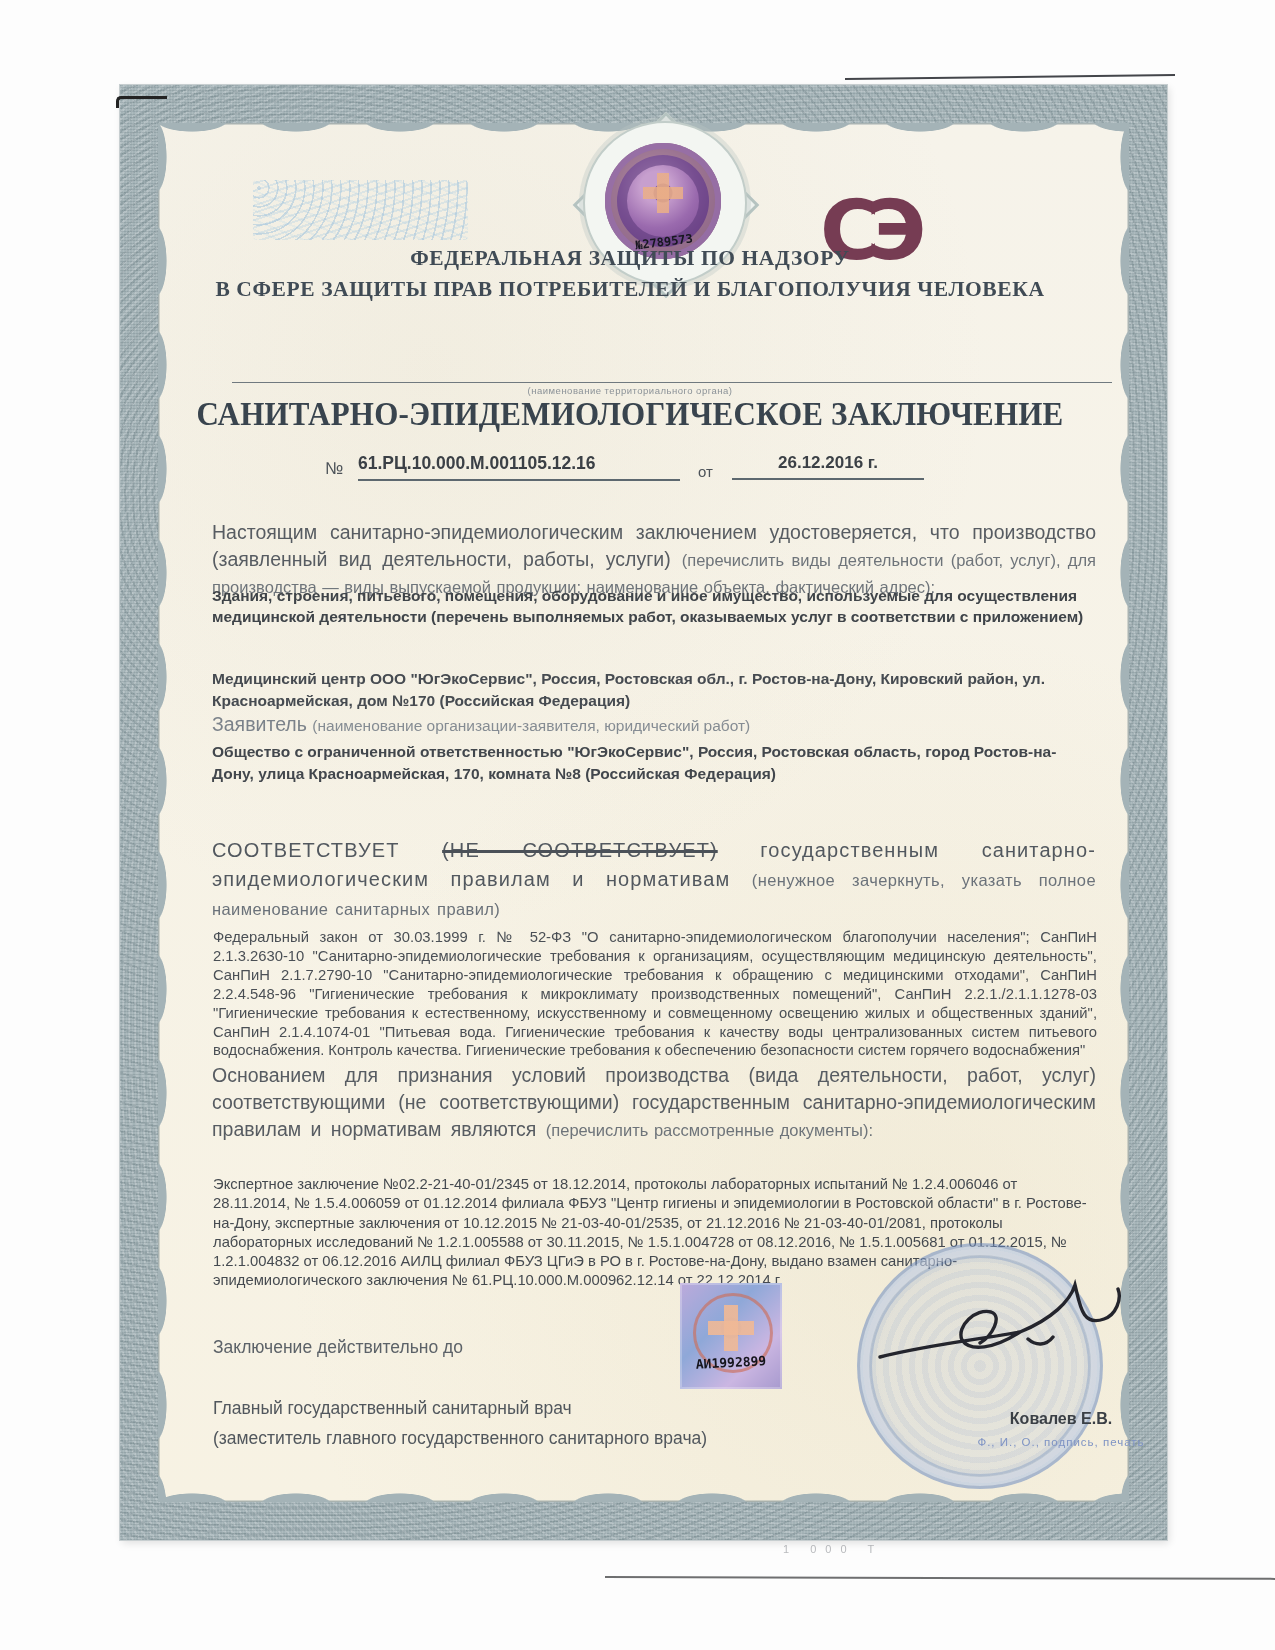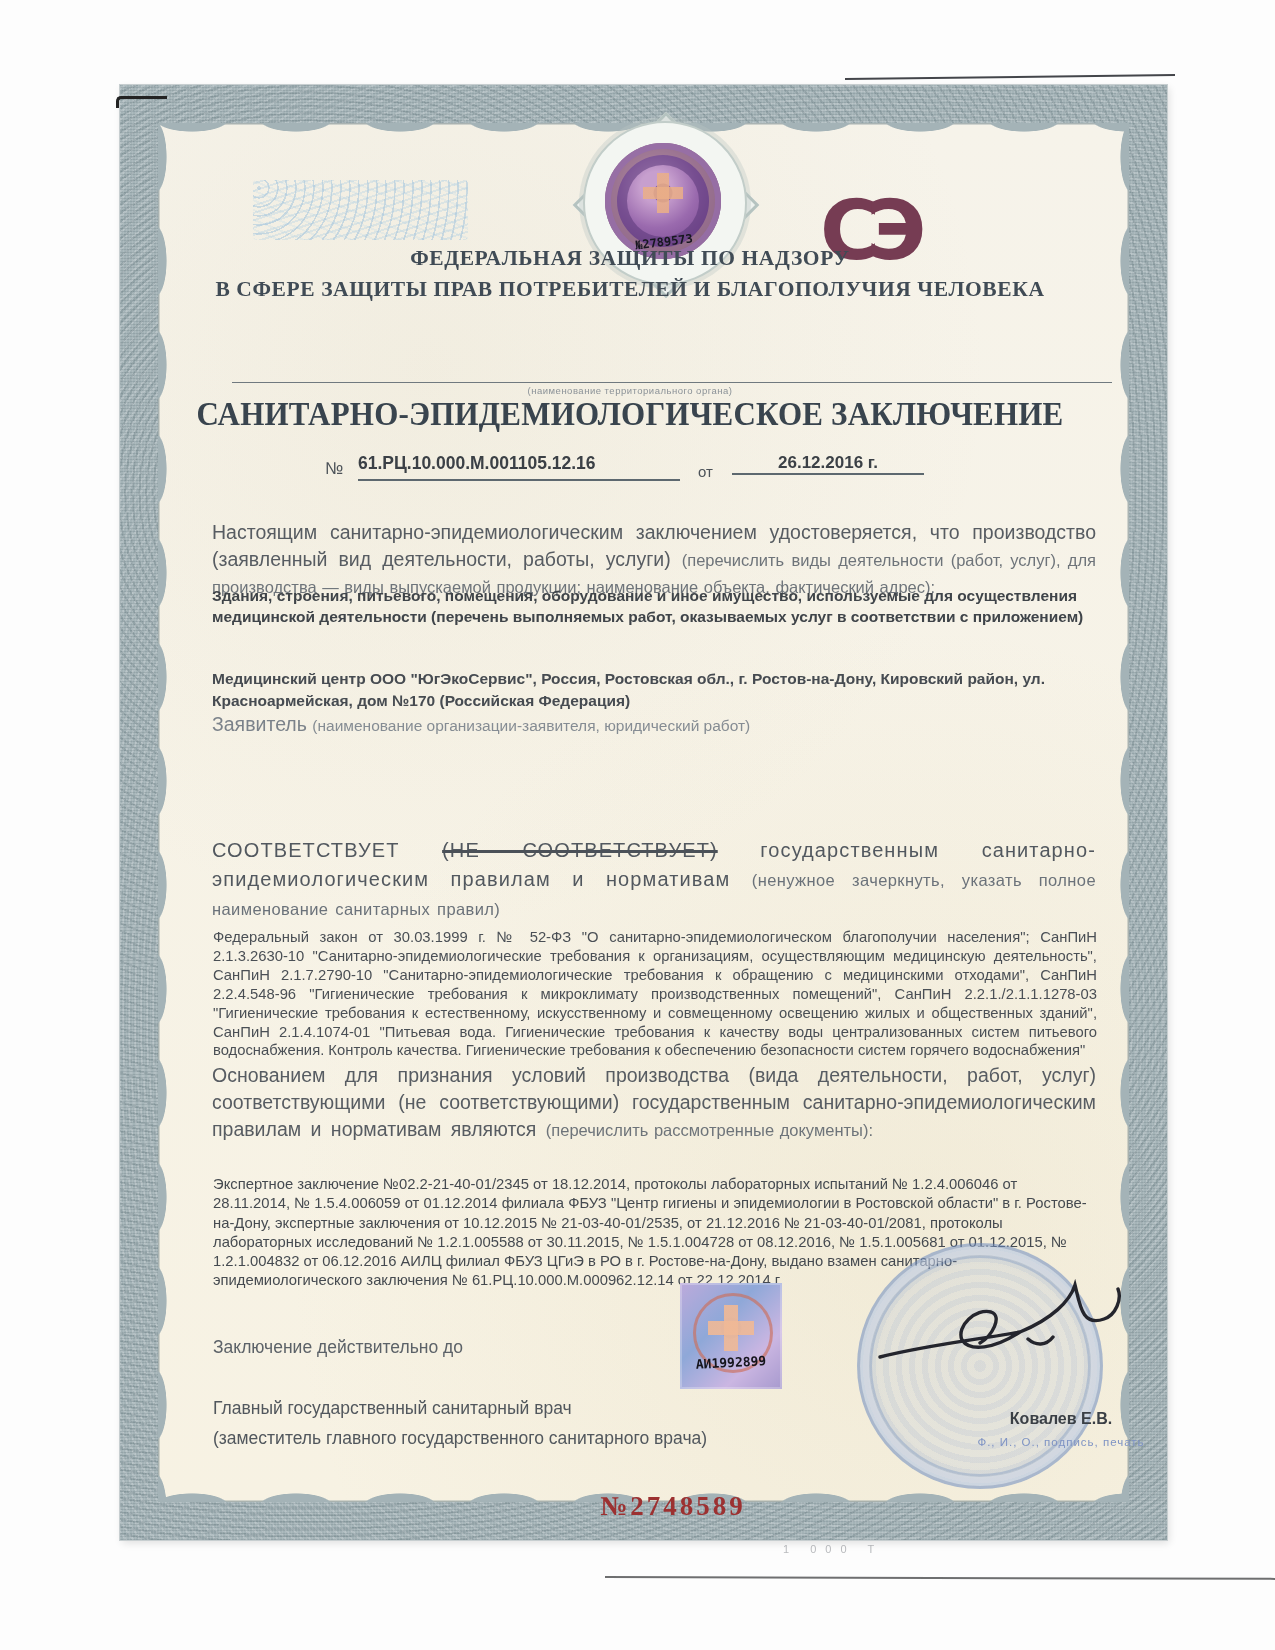--- a/index.html
+++ b/index.html
@@ -82,21 +82,21 @@
   .rule{left:112px;top:297px;width:880px;border-top:1.5px solid #70797f;}
   .rule-caption{left:60px;top:300px;width:900px;text-align:center;font-size:9.5px;color:#8b9298;letter-spacing:.5px;}
   .cert-title{left:40px;top:311px;width:940px;text-align:center;
     font-family:"Liberation Serif",serif;font-weight:800;font-size:31px;color:#39444e;
     transform:scaleY(1.06);letter-spacing:.2px;}
   .no-label{left:205px;top:374px;font-size:17px;color:#4c5258;}
   .no-value{left:238px;top:368px;width:322px;text-align:left;font-size:17.5px;font-weight:bold;color:#3b4046;
     border-bottom:2px solid #5d686f;padding-bottom:5px;}
   .ot-label{left:578px;top:378px;font-size:15px;color:#4c5258;}
   .date-value{left:612px;top:368px;width:192px;text-align:center;font-size:17px;font-weight:bold;color:#3b4046;
-    border-bottom:2px solid #5d686f;}
+    border-bottom:2px solid #5d686f;padding-bottom:5px;}
   
   .intro{left:92px;top:418px;width:884px;font-size:19.5px;line-height:26.5px;color:#575c62;
     text-align:justify;word-spacing:4px;margin-top:16px;}
   .intro .note{font-size:16.5px;color:#6e747a;word-spacing:1px;}
   .activity{left:92px;top:500px;width:884px;font-size:15.5px;font-weight:bold;color:#3f4449;line-height:21px;}
   .object{left:92px;top:583px;width:874px;font-size:15.5px;font-weight:600;color:#464b51;line-height:21.5px;}
   .app-label{left:92px;top:628px;font-size:19.5px;color:#7b828a;}
   .app-label .note{font-size:15.5px;color:#858c93;}
   .applicant{left:92px;top:656px;width:878px;font-size:15.5px;font-weight:600;color:#42474d;line-height:21.5px;}
   .conforms{left:92px;top:751px;width:884px;font-size:20px;line-height:28.5px;color:#52585f;
@@ -173,20 +173,21 @@
   <div class="abs intro">
     <span>Настоящим санитарно-эпидемиологическим заключением удостоверяется, что производство (заявленный вид деятельности, работы, услуги)</span>
     <span class="note">(перечислить виды деятельности (работ, услуг), для производства — виды выпускаемой продукции; наименование объекта, фактический адрес):</span>
   </div>
   <div class="abs activity">Здания, строения, питьевого, помещения, оборудование и иное имущество, используемые для осуществления медицинской деятельности (перечень выполняемых работ, оказываемых услуг в соответствии с приложением)</div>
   <div class="abs object">Медицинский центр ООО "ЮгЭкоСервис", Россия, Ростовская обл., г. Ростов-на-Дону, Кировский район, ул. Красноармейская, дом №170 (Российская Федерация)</div>
   <div class="abs app-label">
     <span>Заявитель</span>
     <span class="note">(наименование организации-заявителя, юридический работ)</span>
   </div>
+  <div class="abs applicant">Общество с ограниченной ответственностью "ЮгЭкоСервис", Россия, Ростовская область, город Ростов-на-Дону, улица Красноармейская, 170, комната №8 (Российская Федерация)</div>
 
   <div class="abs conforms">
     <span>СООТВЕТСТВУЕТ</span>
     <s>(НЕ СООТВЕТСТВУЕТ)</s>
     <span>государственным санитарно-эпидемиологическим правилам и нормативам</span>
     <span class="note">(ненужное зачеркнуть, указать полное наименование санитарных правил)</span>
   </div>
   <div class="abs regs">Федеральный закон от 30.03.1999 г. № 52-ФЗ "О санитарно-эпидемиологическом благополучии населения"; СанПиН 2.1.3.2630-10 "Санитарно-эпидемиологические требования к организациям, осуществляющим медицинскую деятельность", СанПиН 2.1.7.2790-10 "Санитарно-эпидемиологические требования к обращению с медицинскими отходами", СанПиН 2.2.4.548-96 "Гигиенические требования к микроклимату производственных помещений", СанПиН 2.2.1./2.1.1.1278-03 "Гигиенические требования к естественному, искусственному и совмещенному освещению жилых и общественных зданий", СанПиН 2.1.4.1074-01 "Питьевая вода. Гигиенические требования к качеству воды централизованных систем питьевого водоснабжения. Контроль качества. Гигиенические требования к обеспечению безопасности систем горячего водоснабжения"</div>
   <div class="abs basis">
     <span>Основанием для признания условий производства (вида деятельности, работ, услуг) соответствующими (не соответствующими) государственным санитарно-эпидемиологическим правилам и нормативам являются</span>
@@ -204,19 +205,18 @@
     <div class="cross"></div>
     <div class="num">АИ1992899</div>
   </div>
   <svg class="abs sig" viewBox="0 0 268 95">
     <path d="M8 80 C 55 68, 110 62, 148 55 C 122 72, 98 75, 90 63 C 84 49, 104 31, 119 35 C 131 39, 120 59, 108 66
              M 148 55 C 180 42, 198 24, 203 8 C 208 28, 210 50, 232 42 C 244 38, 250 22, 246 12
              M 156 62 c 8 7, 18 7, 25 -2" fill="none" stroke="#24252d" stroke-width="3.4" stroke-linecap="round"></path>
   </svg>
   <div class="abs kovalev">Ковалев Е.В.</div>
   <div class="abs sig-caption">Ф., И., О., подпись, печать</div>
-  <div class="abs serial">№2748589</div>
 </div>
 
 <div class="abs staple"></div>
 <div class="abs scanline-top"></div>
 <div class="abs scanline-bottom"></div>
 <div class="abs print-marks">1 000 Т</div>
 
 </body></html>

